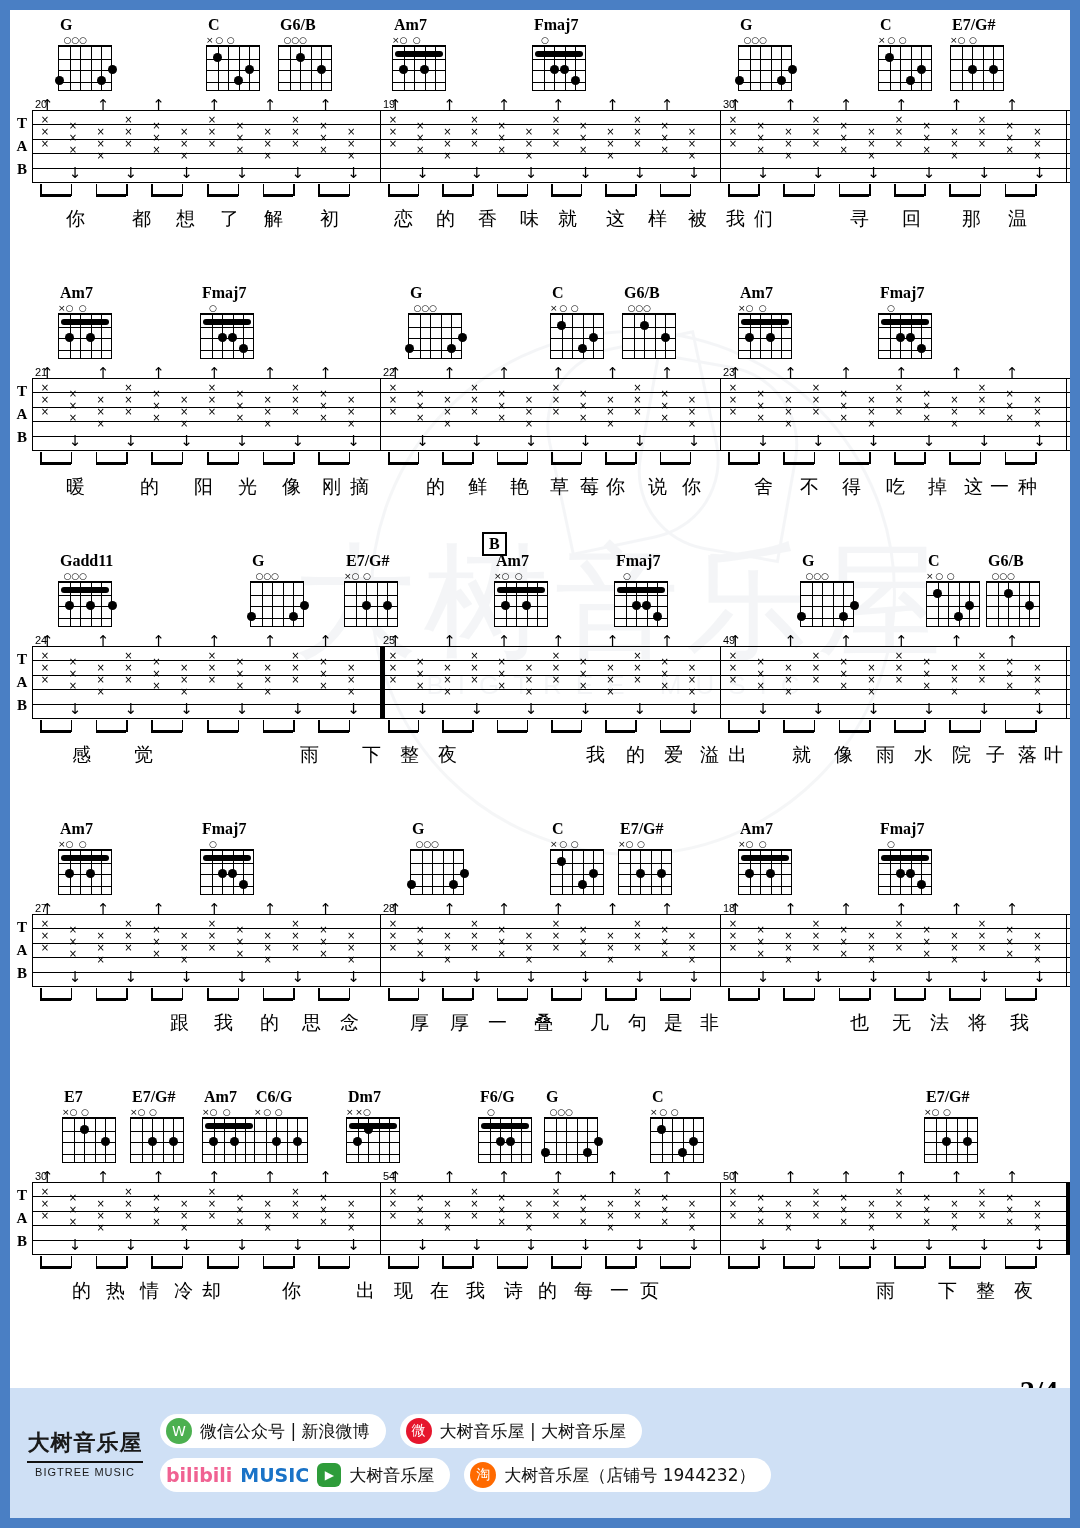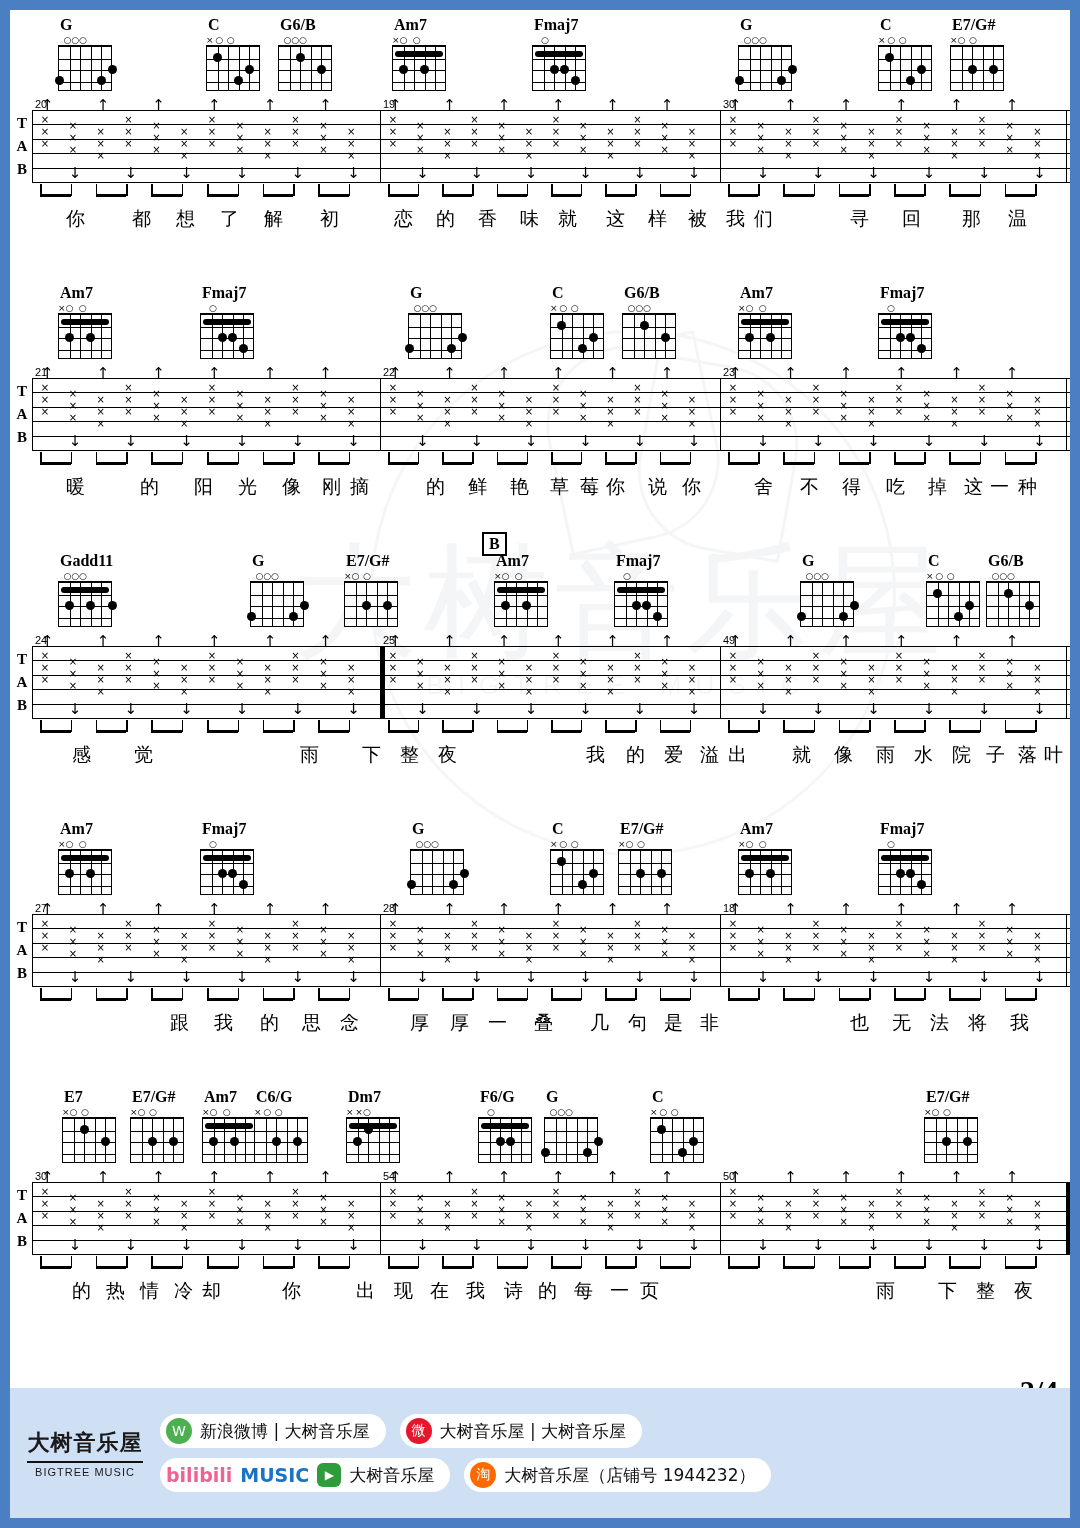--- a/index.html
+++ b/index.html
@@ -1701,21 +1701,21 @@
 <div class="footer">
   <div class="logo">
     <div class="ltop">大树音乐屋</div>
     <div class="lline"></div>
     <div class="lbot">BIGTREE MUSIC</div>
   </div>
   <div class="fcols">
     <div class="frow">
       <div class="pill">
         <span class="cicon wechat">W</span>
-        <span class="txt">新浪微博 | 大树音乐屋</span>
+        <span class="txt">微信公众号 | 新浪微博</span>
       </div>
       <div class="pill">
         <span class="cicon weibo">微</span>
         <span class="txt">大树音乐屋 | 大树音乐屋</span>
       </div>
     </div>
     <div class="frow">
       <div class="pill">
         <span class="bili">bilibili</span>
         <span class="youku">MUSIC</span>

